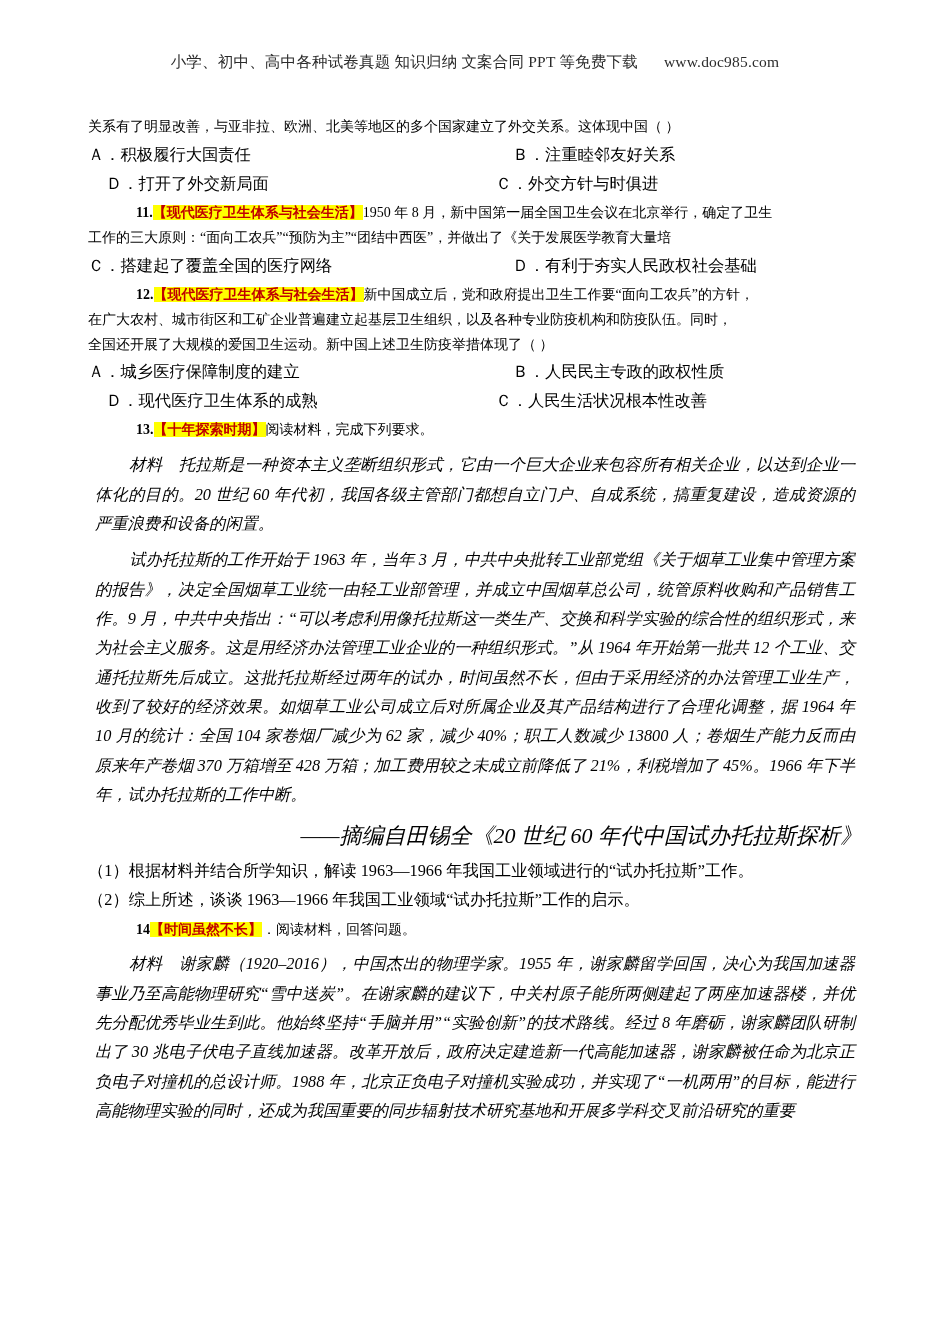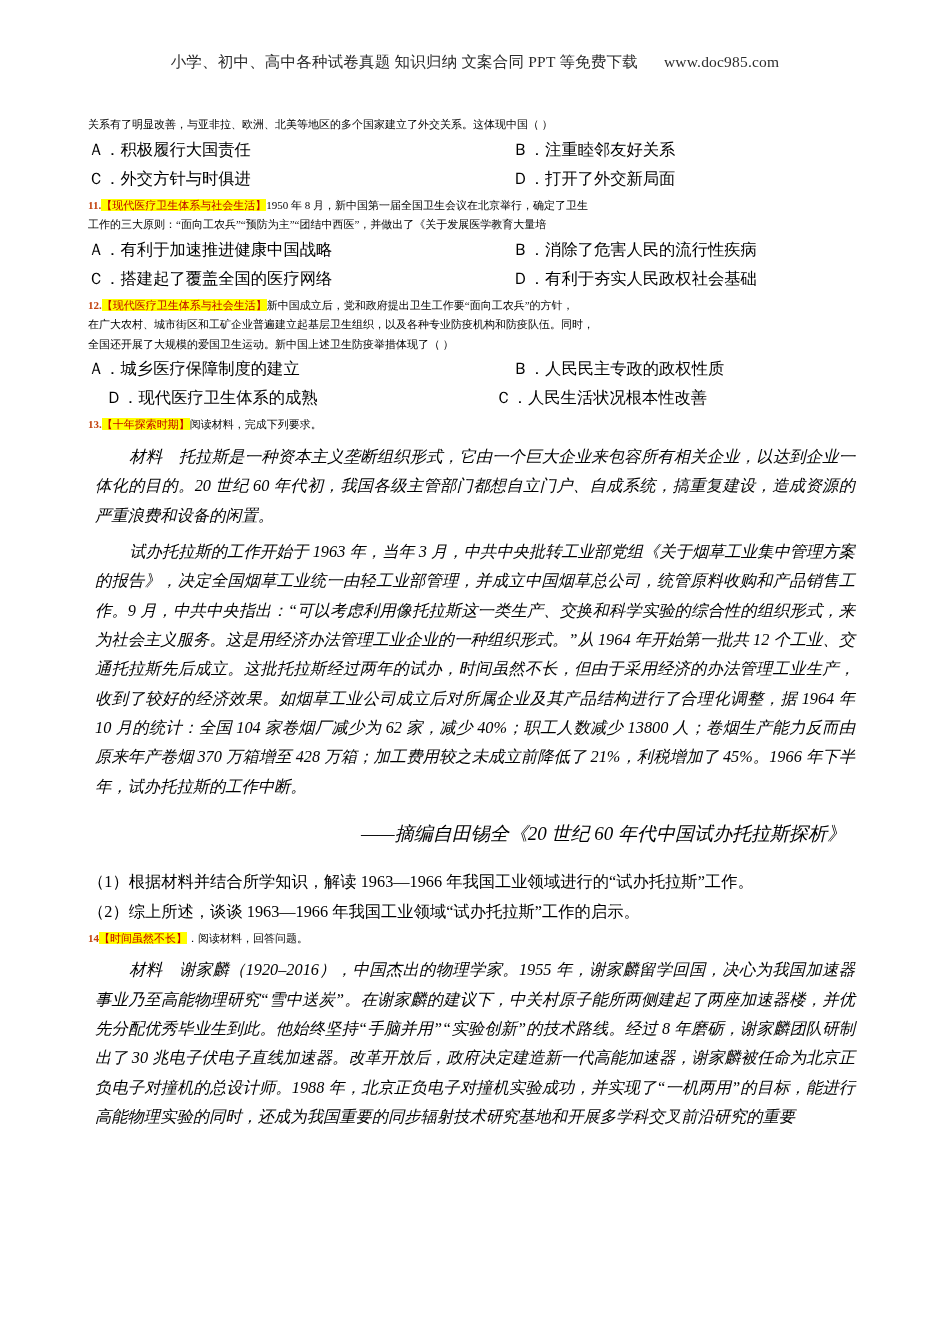--- a/index.html
+++ b/index.html
@@ -30,63 +30,64 @@
     letter-spacing: 0.2px;
     margin-bottom: 42px;
     font-family: "Liberation Serif", "DejaVu Serif", serif;
   }
   .watermark .url {
     margin-left: 26px;
     margin-top: 28px;
   }
   p.q-line {
     margin: 0;
-    font-size: 11px;
+    font-size: 14px;
     line-height: 1.78;
   }
   .opts {
     display: flex;
     margin: 0;
     font-size: 16.3px;
     line-height: 1.78;
     gap: 40px;
   }
   .opts .col {
     width: 50%;
     box-sizing: border-box;
   }
   .opts .col.second {
     padding-left: 18px;
   }
   .qnum {
-    color: #c2410c;
+    color: #000000;
     font-weight: bold;
+    margin-left: 48px;
   }
   .tag {
     background: #ffff00;
     color: #c00000;
-    font-weight: normal;
+    font-weight: bold;
   }
   .mat-block {
     font-family: "Liberation Serif", "DejaVu Serif", serif;
     font-size: 16.3px;
     line-height: 1.80;
     text-align: justify;
     font-style: italic;
     margin: 7px;
   }
   .indent2 {
     text-indent: 2.1em;
   }
   .source-line {
     text-align: right;
     font-style: italic;
-    font-size: 19px;
+    font-size: 22px;
     line-height: 1.80;
-    margin: 16px;
+    margin: 0;
   }
   .sub-q {
     font-size: 16.3px;
     line-height: 1.80;
     margin: 0;
   }
   .gap-sm { height: 3px; }
 </style>
 </head>
 <body>
@@ -97,34 +98,30 @@
     <span>小学、初中、高中各种试卷真题 知识归纳 文案合同 PPT 等免费下载</span><span class="url">www.doc985.com</span>
   </div>
 
   <div>
     <p class="q-line">关系有了明显改善，与亚非拉、欧洲、北美等地区的多个国家建立了外交关系。这体现中国（    ）</p>
     <div class="opts">
       <div class="col">Ａ．积极履行大国责任</div>
       <div class="col second">Ｂ．注重睦邻友好关系</div>
     </div>
     <div class="opts">
+      <div class="col second">Ｄ．打开了外交新局面</div>
       <div class="col">Ｃ．外交方针与时俱进</div>
-      <div class="col second">Ｄ．打开了外交新局面</div>
     </div>
   </div>
 
   <div class="gap-sm"></div>
 
   <div>
     <p class="q-line"><span class="qnum">11.</span><span class="tag">【现代医疗卫生体系与社会生活】</span><span>1950 年 8 月，新中国第一届全国卫生会议在北京举行，确定了卫生</span></p>
     <p class="q-line">工作的三大原则：“面向工农兵”“预防为主”“团结中西医”，并做出了《关于发展医学教育大量培</p>
-    <div class="opts">
-      <div class="col">Ａ．有利于加速推进健康中国战略</div>
-      <div class="col second">Ｂ．消除了危害人民的流行性疾病</div>
-    </div>
     <div class="opts">
       <div class="col">Ｃ．搭建起了覆盖全国的医疗网络</div>
       <div class="col second">Ｄ．有利于夯实人民政权社会基础</div>
     </div>
   </div>
 
   <div class="gap-sm"></div>
 
   <div>
     <p class="q-line"><span class="qnum">12.</span><span class="tag">【现代医疗卫生体系与社会生活】</span><span>新中国成立后，党和政府提出卫生工作要“面向工农兵”的方针，</span></p>

